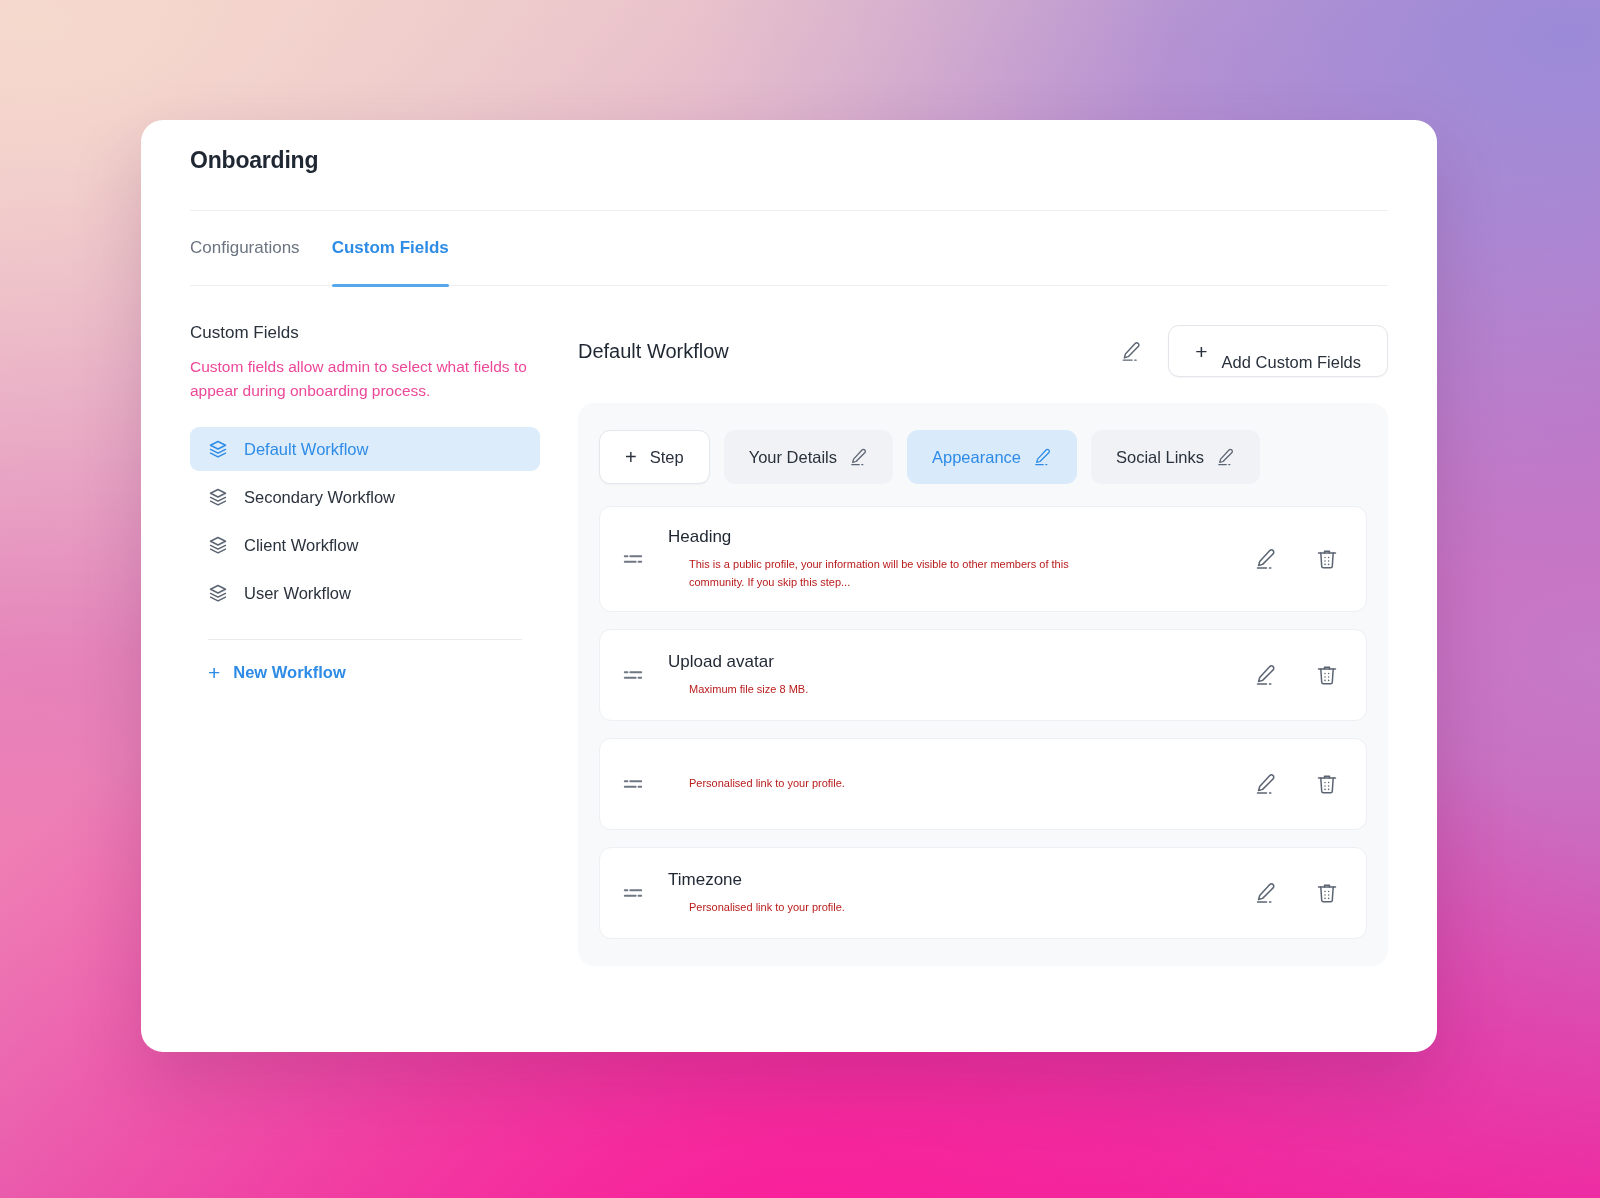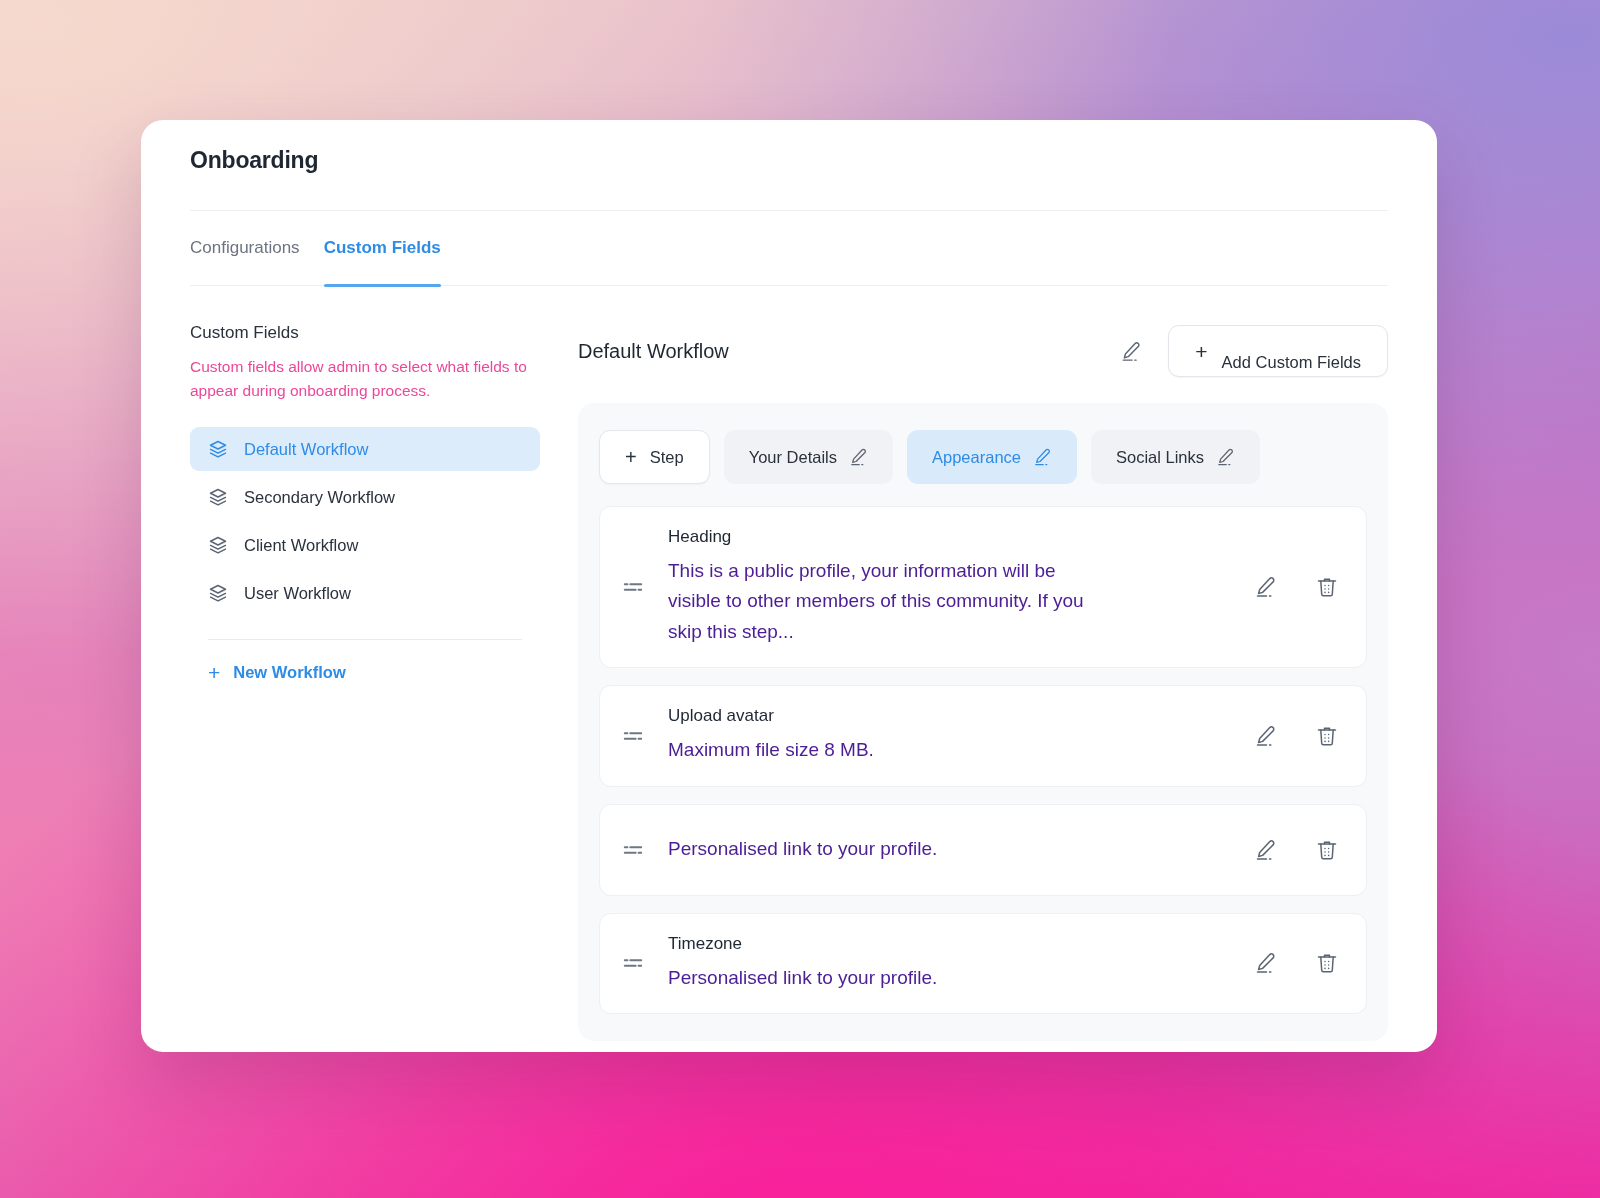--- a/index.html
+++ b/index.html
@@ -56,21 +56,21 @@
 
   .title-rule {
     margin-top: 36px;
     height: 1px;
     background: #eceef1;
   }
 
   
   .tabs {
     display: flex;
-    gap: 24px;
+    gap: 32px;
     border-bottom: 1px solid #eceef1;
     height: 75px;
     align-items: center;
   }
   .tab {
     font-size: 17px;
     color: #6b7480;
     height: 75px;
     display: flex;
     align-items: center;
@@ -251,24 +251,25 @@
     cursor: grab;
   }
 
   .field-text { flex: 1; min-width: 0; }
   .field-title {
     font-size: 17px;
     color: #1f2733;
     margin-bottom: 9px;
   }
   .field-desc {
-    font-size: 19px;
-    color: #4c1d95;
+    font-size: 11px;
+    color: #b91c1c;
     line-height: 1.6;
     max-width: 420px;
+    margin-left: 21px;
   }
 
   .field-actions {
     display: flex;
     align-items: center;
     gap: 36px;
     margin-left: 26px;
   }
   .action-icon {
     width: 26px; height: 26px;

